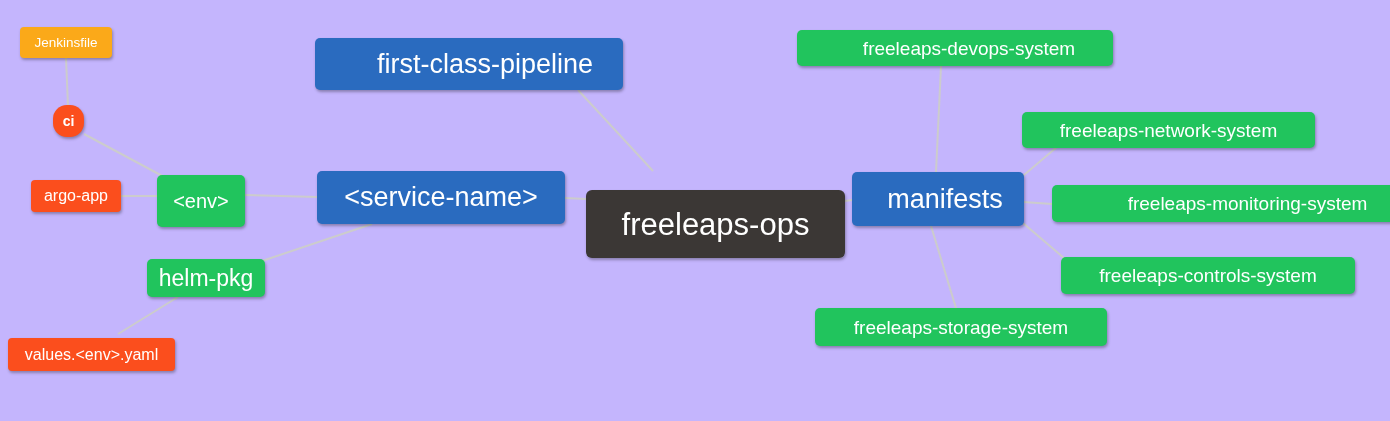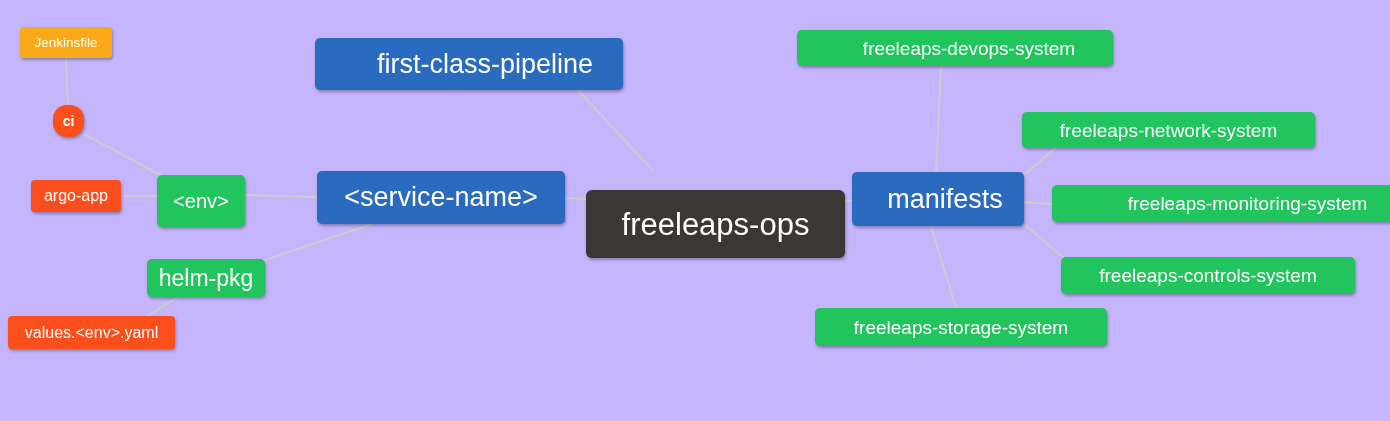--- a/index.html
+++ b/index.html
@@ -13,21 +13,21 @@
     position:absolute; color:#ffffff; display:flex; align-items:center; justify-content:center;
     border-radius:5px; box-shadow:1px 2px 3px rgba(0,0,0,0.30);
     white-space:nowrap; cursor:pointer; line-height:1; user-select:none;
   }
   
   .n-jenkinsfile   { left:20px;   top:27px;  width:92px;  height:31px; font-size:13.5px; border-radius:4px; }
   .n-ci            { left:53px;   top:105px; width:31px;  height:32px; font-size:14px; font-weight:bold; border-radius:14px; }
   .n-argo-app      { left:31px;   top:180px; width:90px;  height:32px; font-size:16px; border-radius:4px; }
   .n-env           { left:157px;  top:175px; width:88px;  height:52px; font-size:20px; }
   .n-helm-pkg      { left:147px;  top:259px; width:118px; height:38px; font-size:23px; }
-  .n-values        { left:8px;    top:316px; width:167px; height:33px; font-size:16px; border-radius:4px; }
+  .n-values        { left:8px;    top:338px; width:167px; height:33px; font-size:16px; border-radius:4px; }
   .n-fcp           { left:315px;  top:38px;  width:276px; height:52px; font-size:27px;padding-left:32px; }
   .n-service-name  { left:317px;  top:171px; width:248px; height:53px; font-size:27px; }
   .n-ops           { left:586px;  top:170px; width:259px; height:68px; font-size:31px; border-radius:6px;margin-top:20px; }
   .n-manifests     { left:852px;  top:172px; width:158px; height:54px; font-size:27px;padding-left:14px; }
   .n-devops        { left:797px;  top:30px;  width:288px; height:36px; font-size:19px; }
   .n-network       { left:1022px; top:112px; width:293px; height:36px; font-size:19px; }
   .n-monitoring    { left:1052px; top:185px; width:323px; height:37px; font-size:19px;padding-left:34px; }
   .n-controls      { left:1061px; top:257px; width:294px; height:37px; font-size:19px; }
   .n-storage       { left:815px;  top:308px; width:292px; height:38px; font-size:19px; }
 </style>

